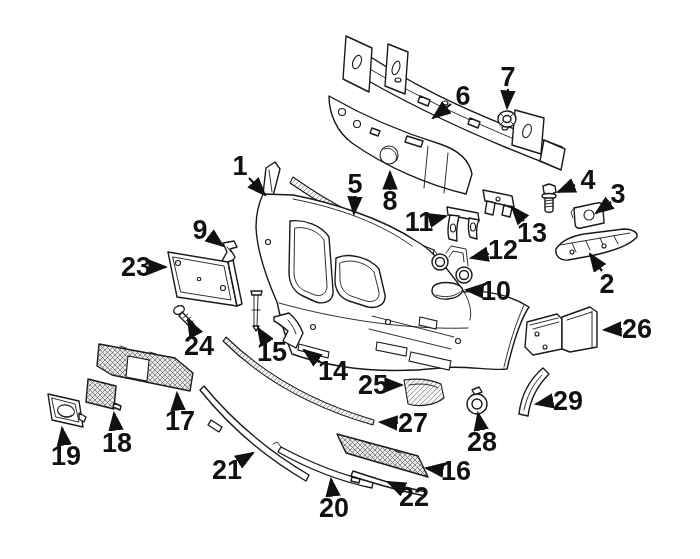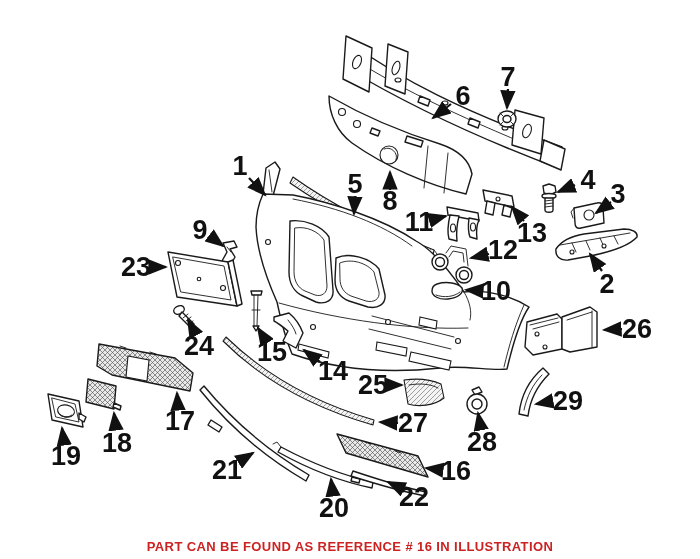--- a/index.html
+++ b/index.html
@@ -312,14 +312,13 @@
         <text x="637" y="329" class="part-num" font-size="27" dominant-baseline="central">26</text>
         <line x1="398" y1="423" x2="380" y2="422" class="leader" marker-end="url(#arrowhead)"></line>
         <text x="413" y="423" class="part-num" font-size="27" dominant-baseline="central">27</text>
         <line x1="481" y1="429" x2="478" y2="413" class="leader" marker-end="url(#arrowhead)"></line>
         <text x="482" y="442" class="part-num" font-size="27" dominant-baseline="central">28</text>
         <line x1="553" y1="401" x2="536" y2="404" class="leader" marker-end="url(#arrowhead)"></line>
         <text x="568" y="401" class="part-num" font-size="27" dominant-baseline="central">29</text>
       </g>
 </svg>
 
-<div class="caption" style="color: rgb(204, 34, 34);">PART CAN BE FOUND AS REFERENCE # 16 IN ILLUSTRATION</div>
 </div>
 
 </body></html>

